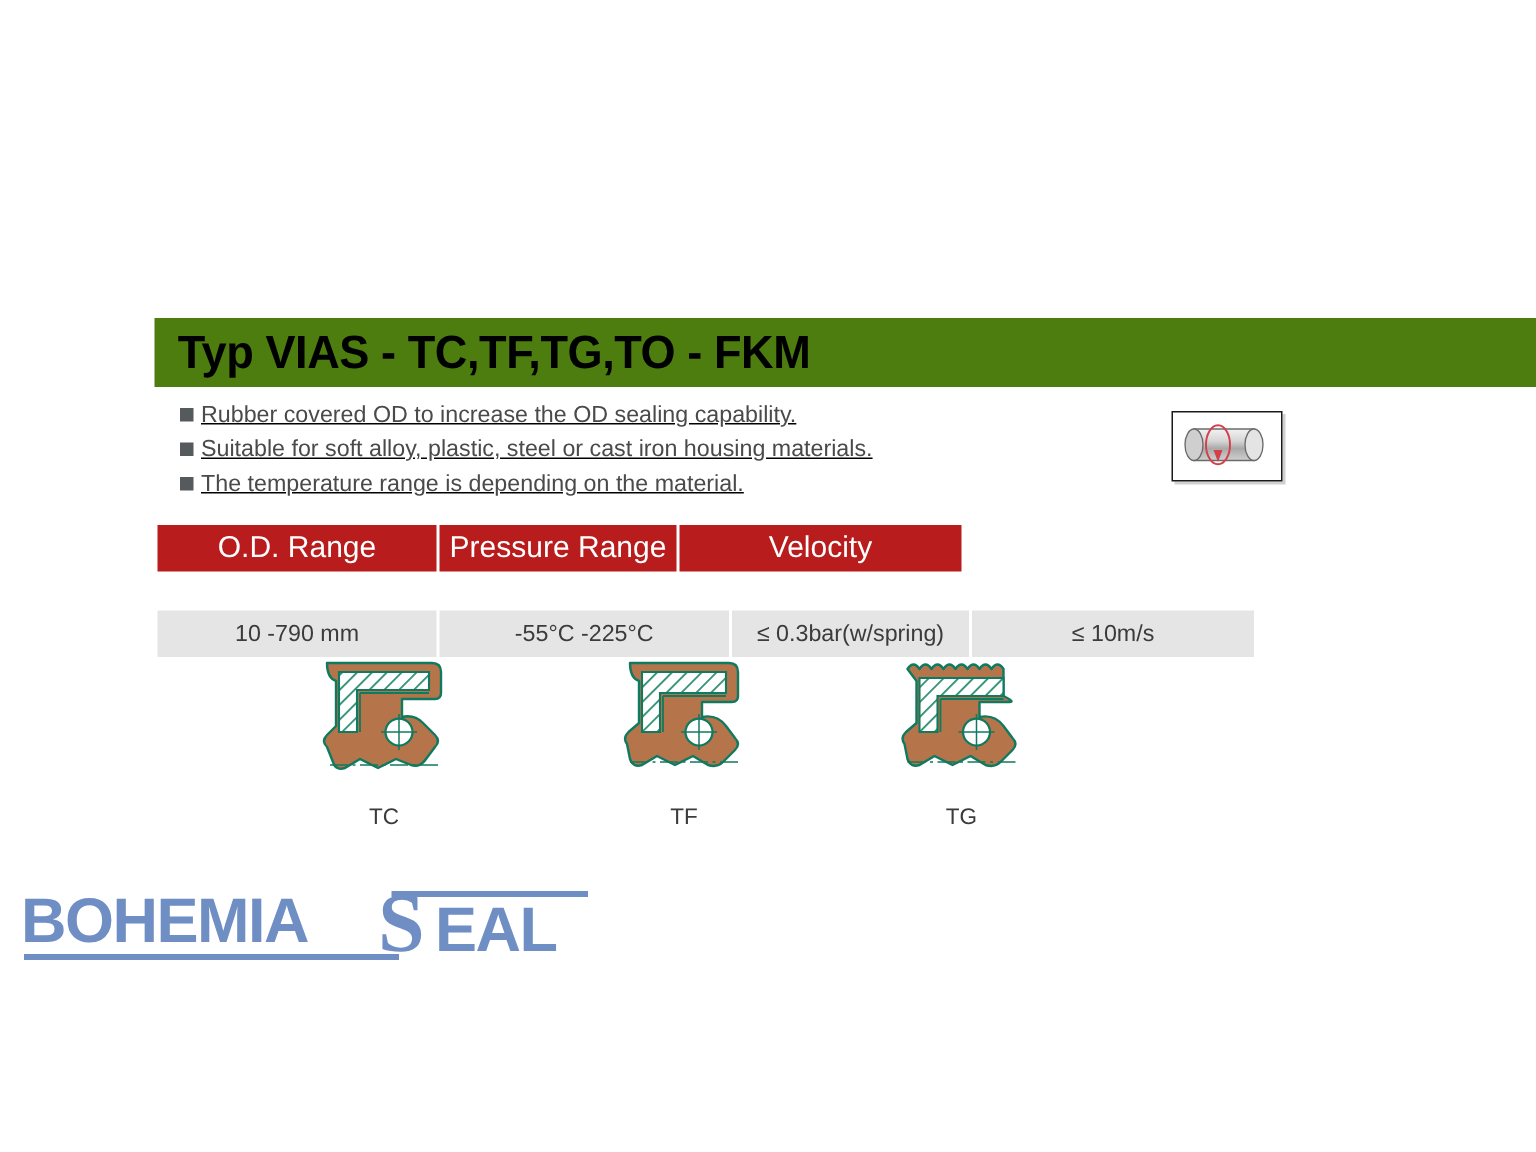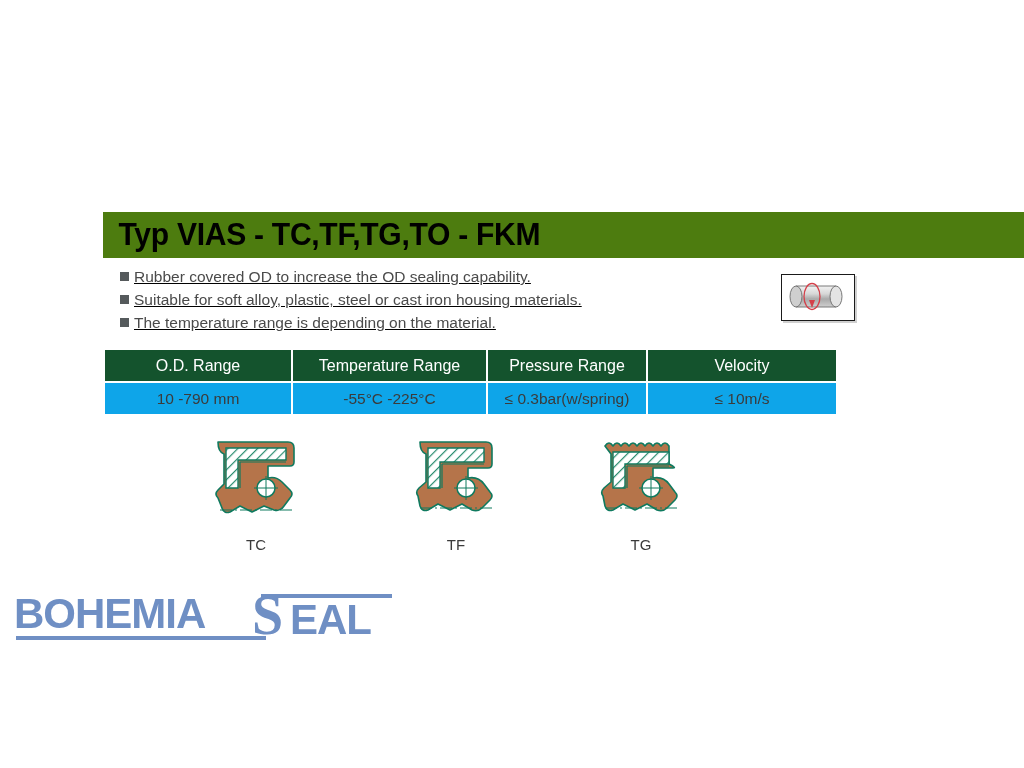--- a/index.html
+++ b/index.html
@@ -95,28 +95,29 @@
   }
   .spec-cell {
     display: flex;
     align-items: center;
     justify-content: center;
     height: 31px;
     box-sizing: border-box;
     white-space: nowrap;
   }
   .spec-row.head .spec-cell {
-    background: #14532d;
+    background: #b91c1c;
     color: #ffffff;
-    font-size: 16px;
+    font-size: 20px;
   }
   .spec-row.body .spec-cell {
-    background: #0ea5e9;
+    background: #e5e5e5;
     color: #3b3b3b;
     font-size: 15.5px;
+    margin-top: 24px;
   }
   .col-0 { width: 186px; }
   .col-1 { width: 193px; }
   .col-2 { width: 158px; }
   .col-3 { width: 188px; text-align: right; }
 
   
   #diagram-strip {
     position: absolute;
     left: 0;
@@ -195,21 +196,20 @@
     <ellipse cx="30" cy="21.5" rx="8" ry="13" fill="none" stroke="#d4404a" stroke-width="1.3"></ellipse>
 
     <path d="M27 25 L33 25 L30 33 Z" fill="#d4404a"></path>
   </svg>
 </div>
 
 <div id="spec-table">
 
   <div class="spec-row head">
     <div class="spec-cell col-0">O.D. Range</div>
-    <div class="spec-cell col-1">Temperature Range</div>
     <div class="spec-cell col-2">Pressure Range</div>
     <div class="spec-cell col-3">Velocity</div>
   </div>
 
   <div class="spec-row body">
     <div class="spec-cell col-0">10 -790 mm</div>
     <div class="spec-cell col-1">-55°C -225°C</div>
     <div class="spec-cell col-2">≤ 0.3bar(w/spring)</div>
     <div class="spec-cell col-3">≤ 10m/s</div>
   </div>

